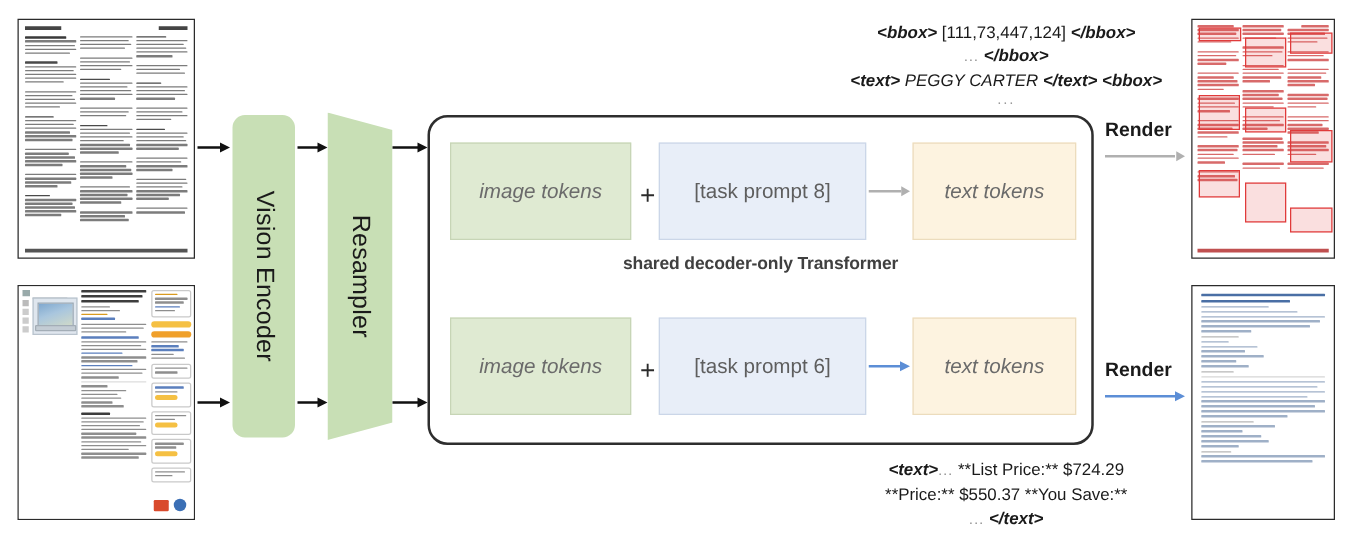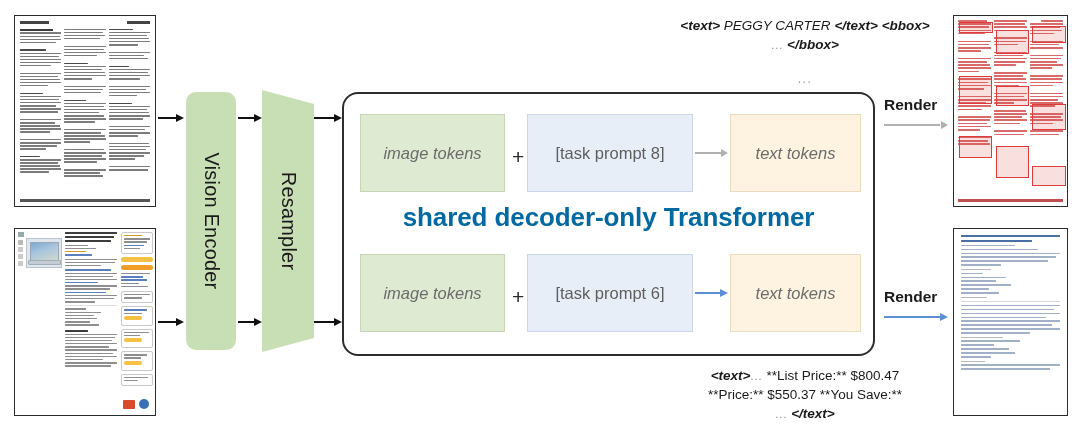--- a/index.html
+++ b/index.html
@@ -106,23 +106,23 @@
     position:absolute;
     font-size:21px;
     color:#2b2b2b;
     font-weight:400;
     line-height:1;
   }
   .decoder-title{
     position:absolute;
     width:100%;
     text-align:center;
-    font-size:26px;
+    font-size:14px;
     font-weight:bold;
-    color:#0369a1;
+    color:#404040;
     letter-spacing:-0.1px;
   }
 
   
   .arrow{position:absolute;height:0;}
   .arrow .shaft{position:absolute;top:-1px;left:0;height:2px;}
   .arrow .head{
     position:absolute;top:-4.5px;right:0;
     width:0;height:0;
     border-top:4.5px solid transparent;
@@ -655,31 +655,34 @@
       <div class="ml" style="width:55%"></div>
       <div class="ml" style="width:30%"></div>
       <div class="ml g" style="width:24%;margin-top:3px;"></div>
       <div class="ml" style="width:100%"></div>
       <div class="ml" style="width:90%"></div>
     </div>
   </div>
 
   <div class="anno" style="left:660px;top:16px;width:290px;">
     <div>
-      <b>&lt;text&gt;</b><i> PEGGY CARTER </i><b>&lt;/text&gt;</b> <b>&lt;bbox&gt;</b>
+      <b>&lt;bbox&gt;</b><span> [111,73,447,124] </span><b>&lt;/bbox&gt;</b>
     </div>
     <div>
       <span class="dots">...</span> <b>&lt;/bbox&gt;</b>
     </div>
+    <div>
+      <b>&lt;text&gt;</b><i> PEGGY CARTER </i><b>&lt;/text&gt;</b> <b>&lt;bbox&gt;</b>
+    </div>
   </div>
   <div class="ellipsis-mark" style="left:660px;top:72px;width:290px;">...</div>
 
   <div class="anno" style="left:645px;top:366px;width:320px;">
     <div>
-      <b>&lt;text&gt;</b><span class="dots">...</span><span> **List Price:** $800.47</span>
+      <b>&lt;text&gt;</b><span class="dots">...</span><span> **List Price:** $724.29</span>
     </div>
     <div>
       <span>**Price:**  $550.37 **You Save:**</span>
     </div>
     <div>
       <span class="dots">...</span> <b>&lt;/text&gt;</b>
     </div>
   </div>
 
 </div>

